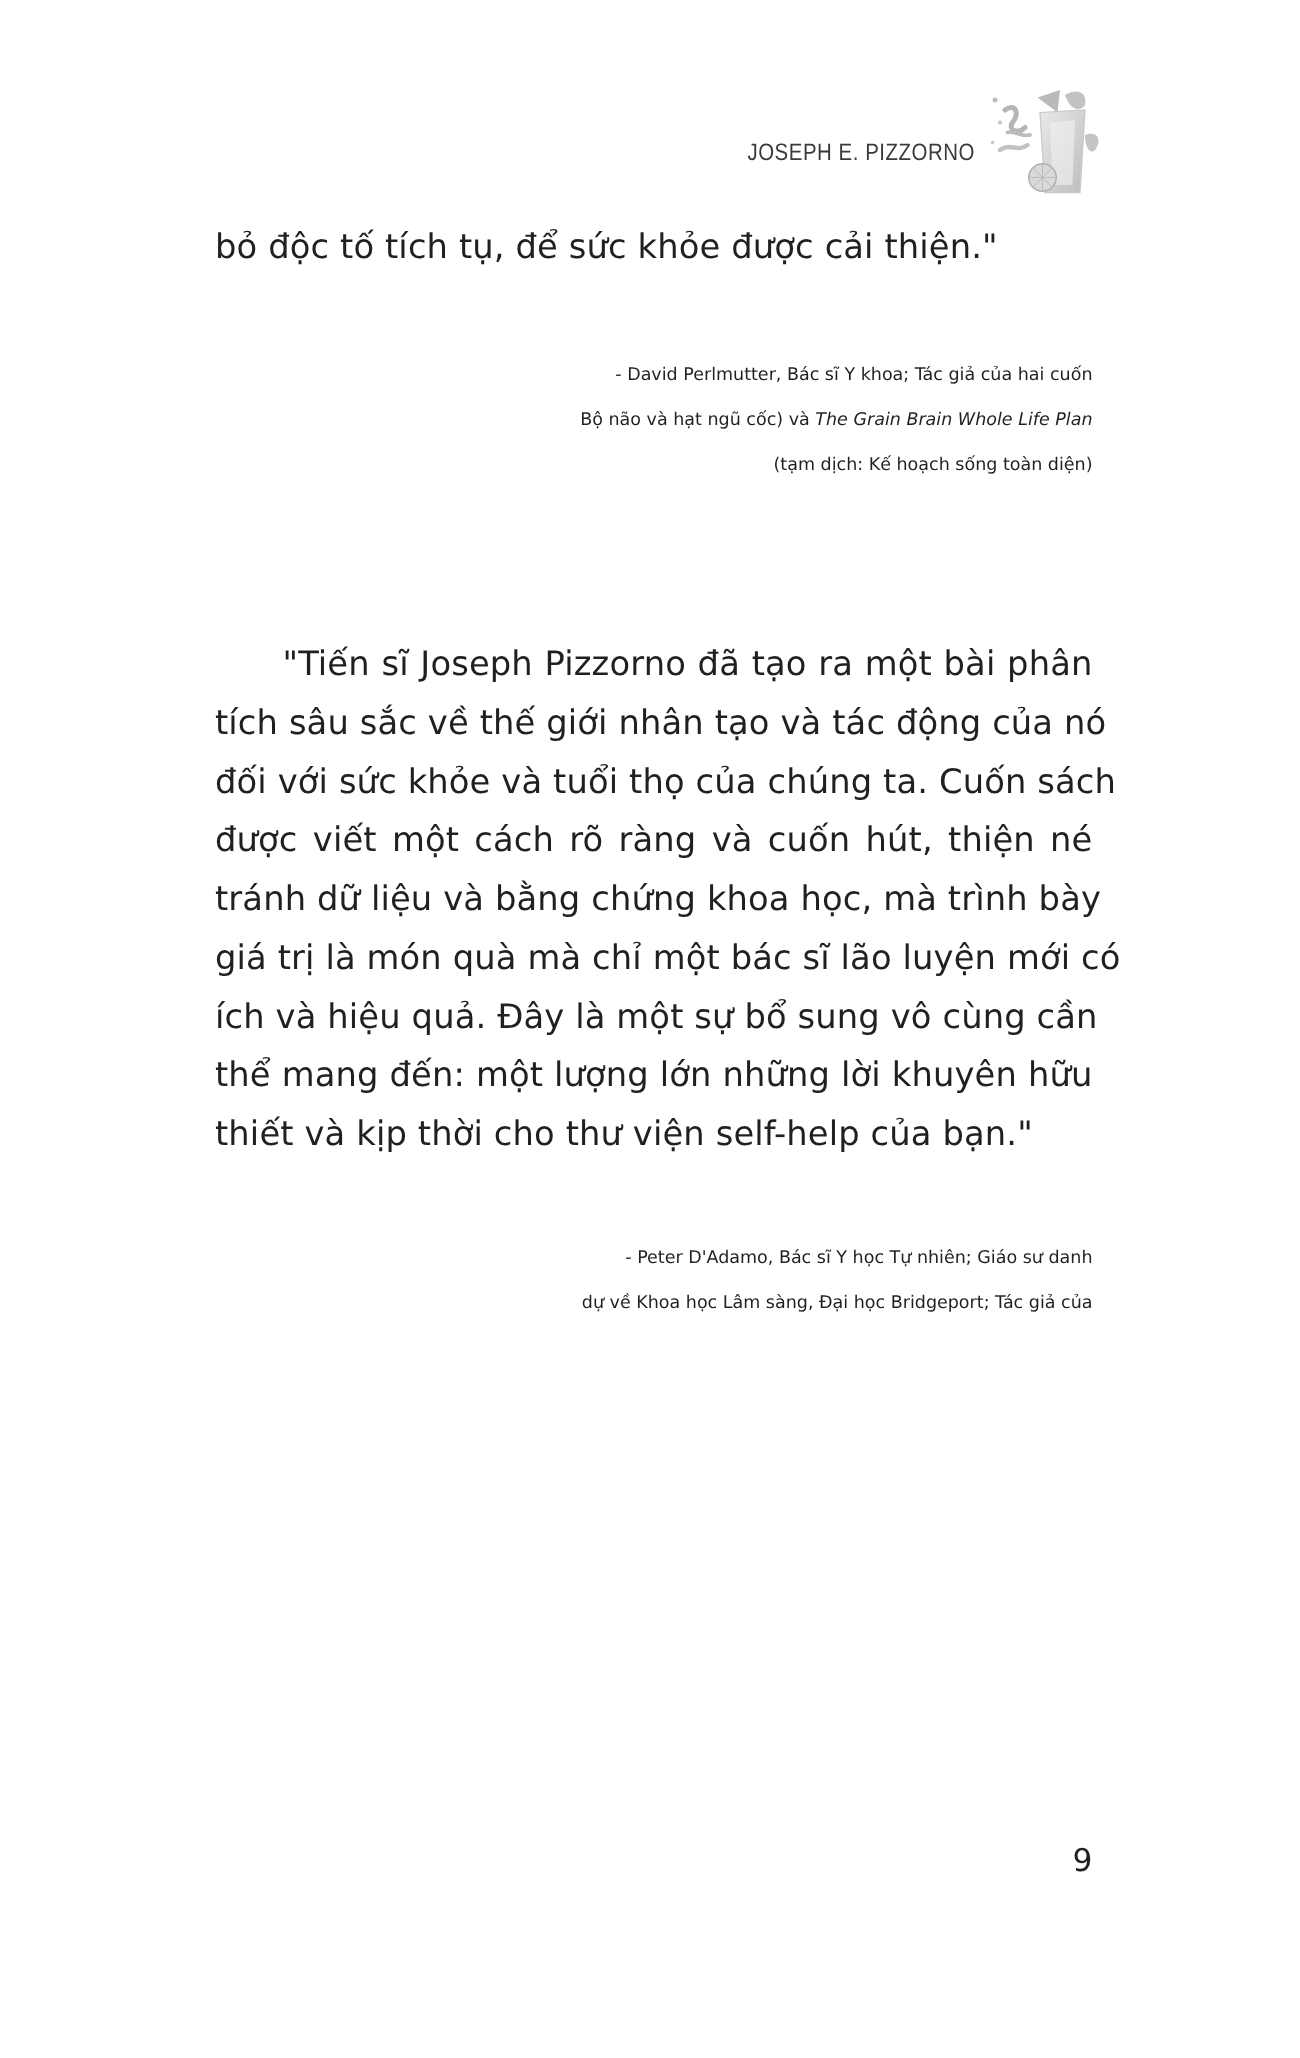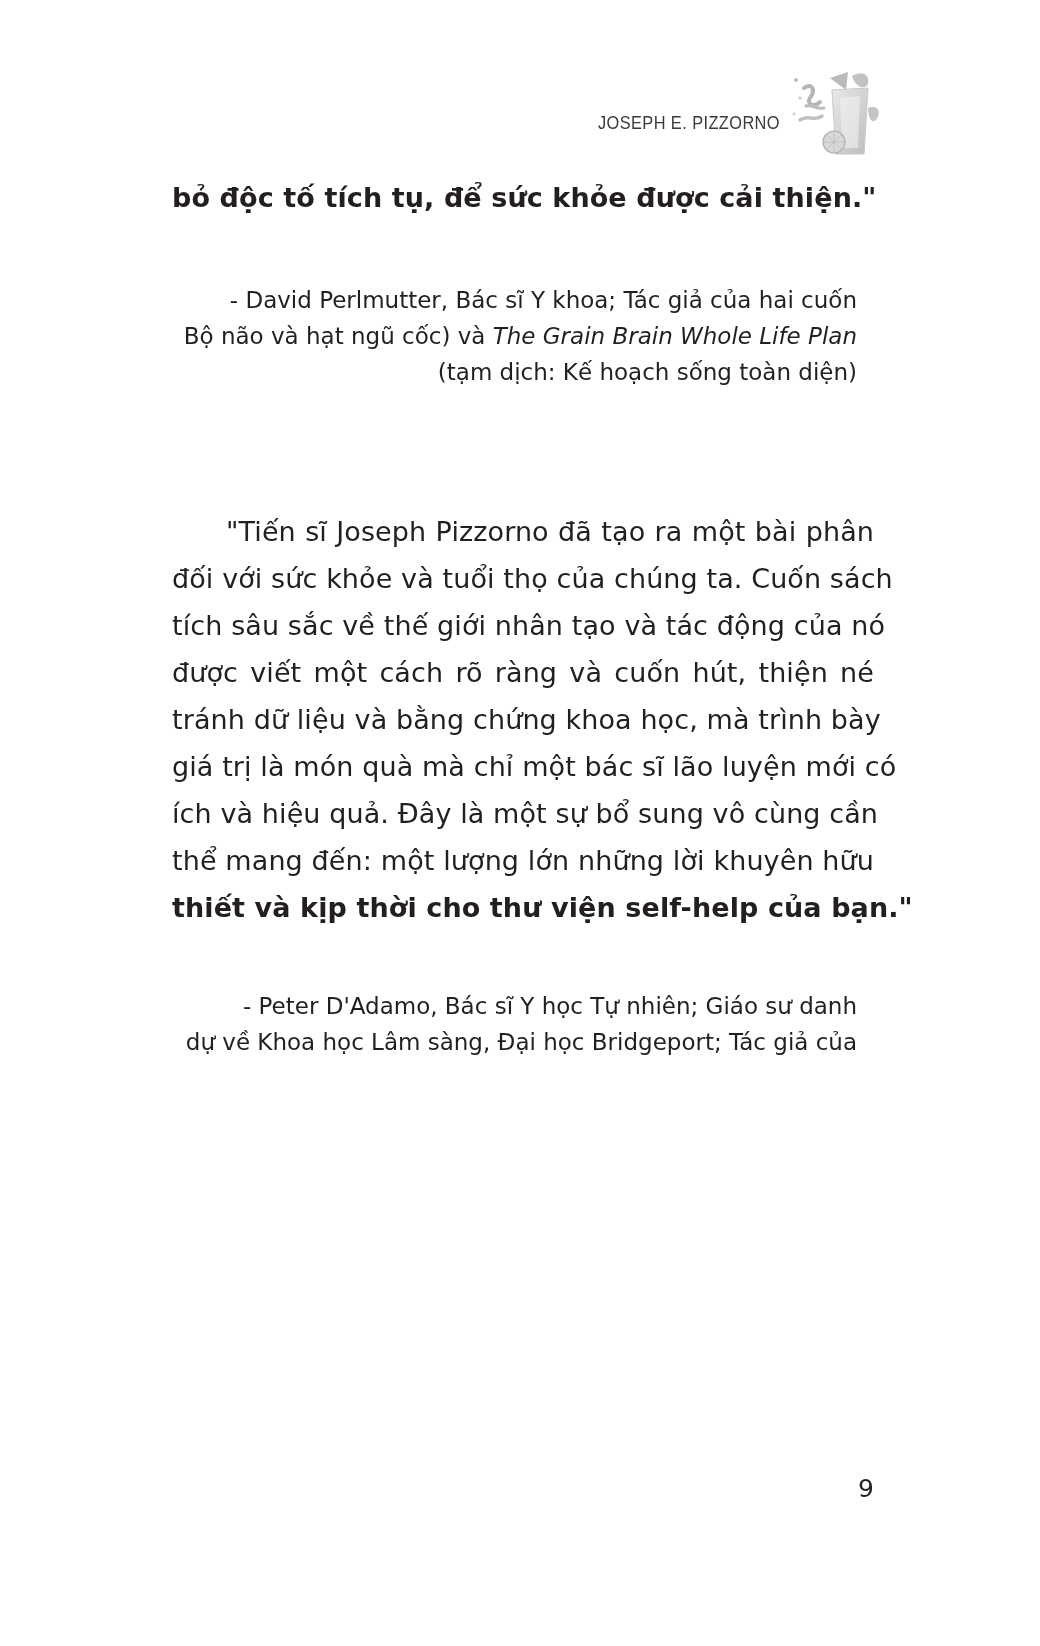--- a/index.html
+++ b/index.html
@@ -47,30 +47,29 @@
     letter-spacing: 0.1px;
   }
   .body-text .line {
     display: block;
     text-align: justify;
     text-align-last: justify;
     white-space: nowrap;
   }
   .body-text .line.last {
     text-align-last: left;
-    font-weight: bold;
   }
   .body-text .line.indent {
     padding-left: 54px;
   }
   .attribution {
     position: absolute;
-    left: 155px;
+    left: 172px;
     width: 702px;
-    font-size: 23px;
+    font-size: 14px;
     line-height: 36px;
     text-align: right;
   }
   .attribution .line {
     display: block;
     white-space: nowrap;
   }
   .attribution em {
     font-style: italic;
   }
@@ -120,22 +119,22 @@
 </div>
 
 <div class="attribution" style="top: 282px;">
   <span class="line">- David Perlmutter, Bác sĩ Y khoa; Tác giả của hai cuốn</span>
   <span class="line"><span>Bộ não và hạt ngũ cốc) và </span><em>The Grain Brain Whole Life Plan</em></span>
   <span class="line">(tạm dịch: Kế hoạch sống toàn diện)</span>
 </div>
 
 <div class="body-text" style="top: 508px;">
   <span class="line indent">"Tiến sĩ Joseph Pizzorno đã tạo ra một bài phân</span>
+  <span class="line">tích sâu sắc về thế giới nhân tạo và tác động của nó</span>
   <span class="line">đối với sức khỏe và tuổi thọ của chúng ta. Cuốn sách</span>
-  <span class="line">tích sâu sắc về thế giới nhân tạo và tác động của nó</span>
   <span class="line">được viết một cách rõ ràng và cuốn hút, thiện né</span>
   <span class="line">tránh dữ liệu và bằng chứng khoa học, mà trình bày</span>
   <span class="line">giá trị là món quà mà chỉ một bác sĩ lão luyện mới có</span>
   <span class="line">ích và hiệu quả. Đây là một sự bổ sung vô cùng cần</span>
   <span class="line">thể mang đến: một lượng lớn những lời khuyên hữu</span>
   <span class="line last">thiết và kịp thời cho thư viện self-help của bạn."</span>
 </div>
 
 <div class="attribution" style="top: 988px; text-align: right;">
   <span class="line">- Peter D'Adamo, Bác sĩ Y học Tự nhiên; Giáo sư danh</span>

